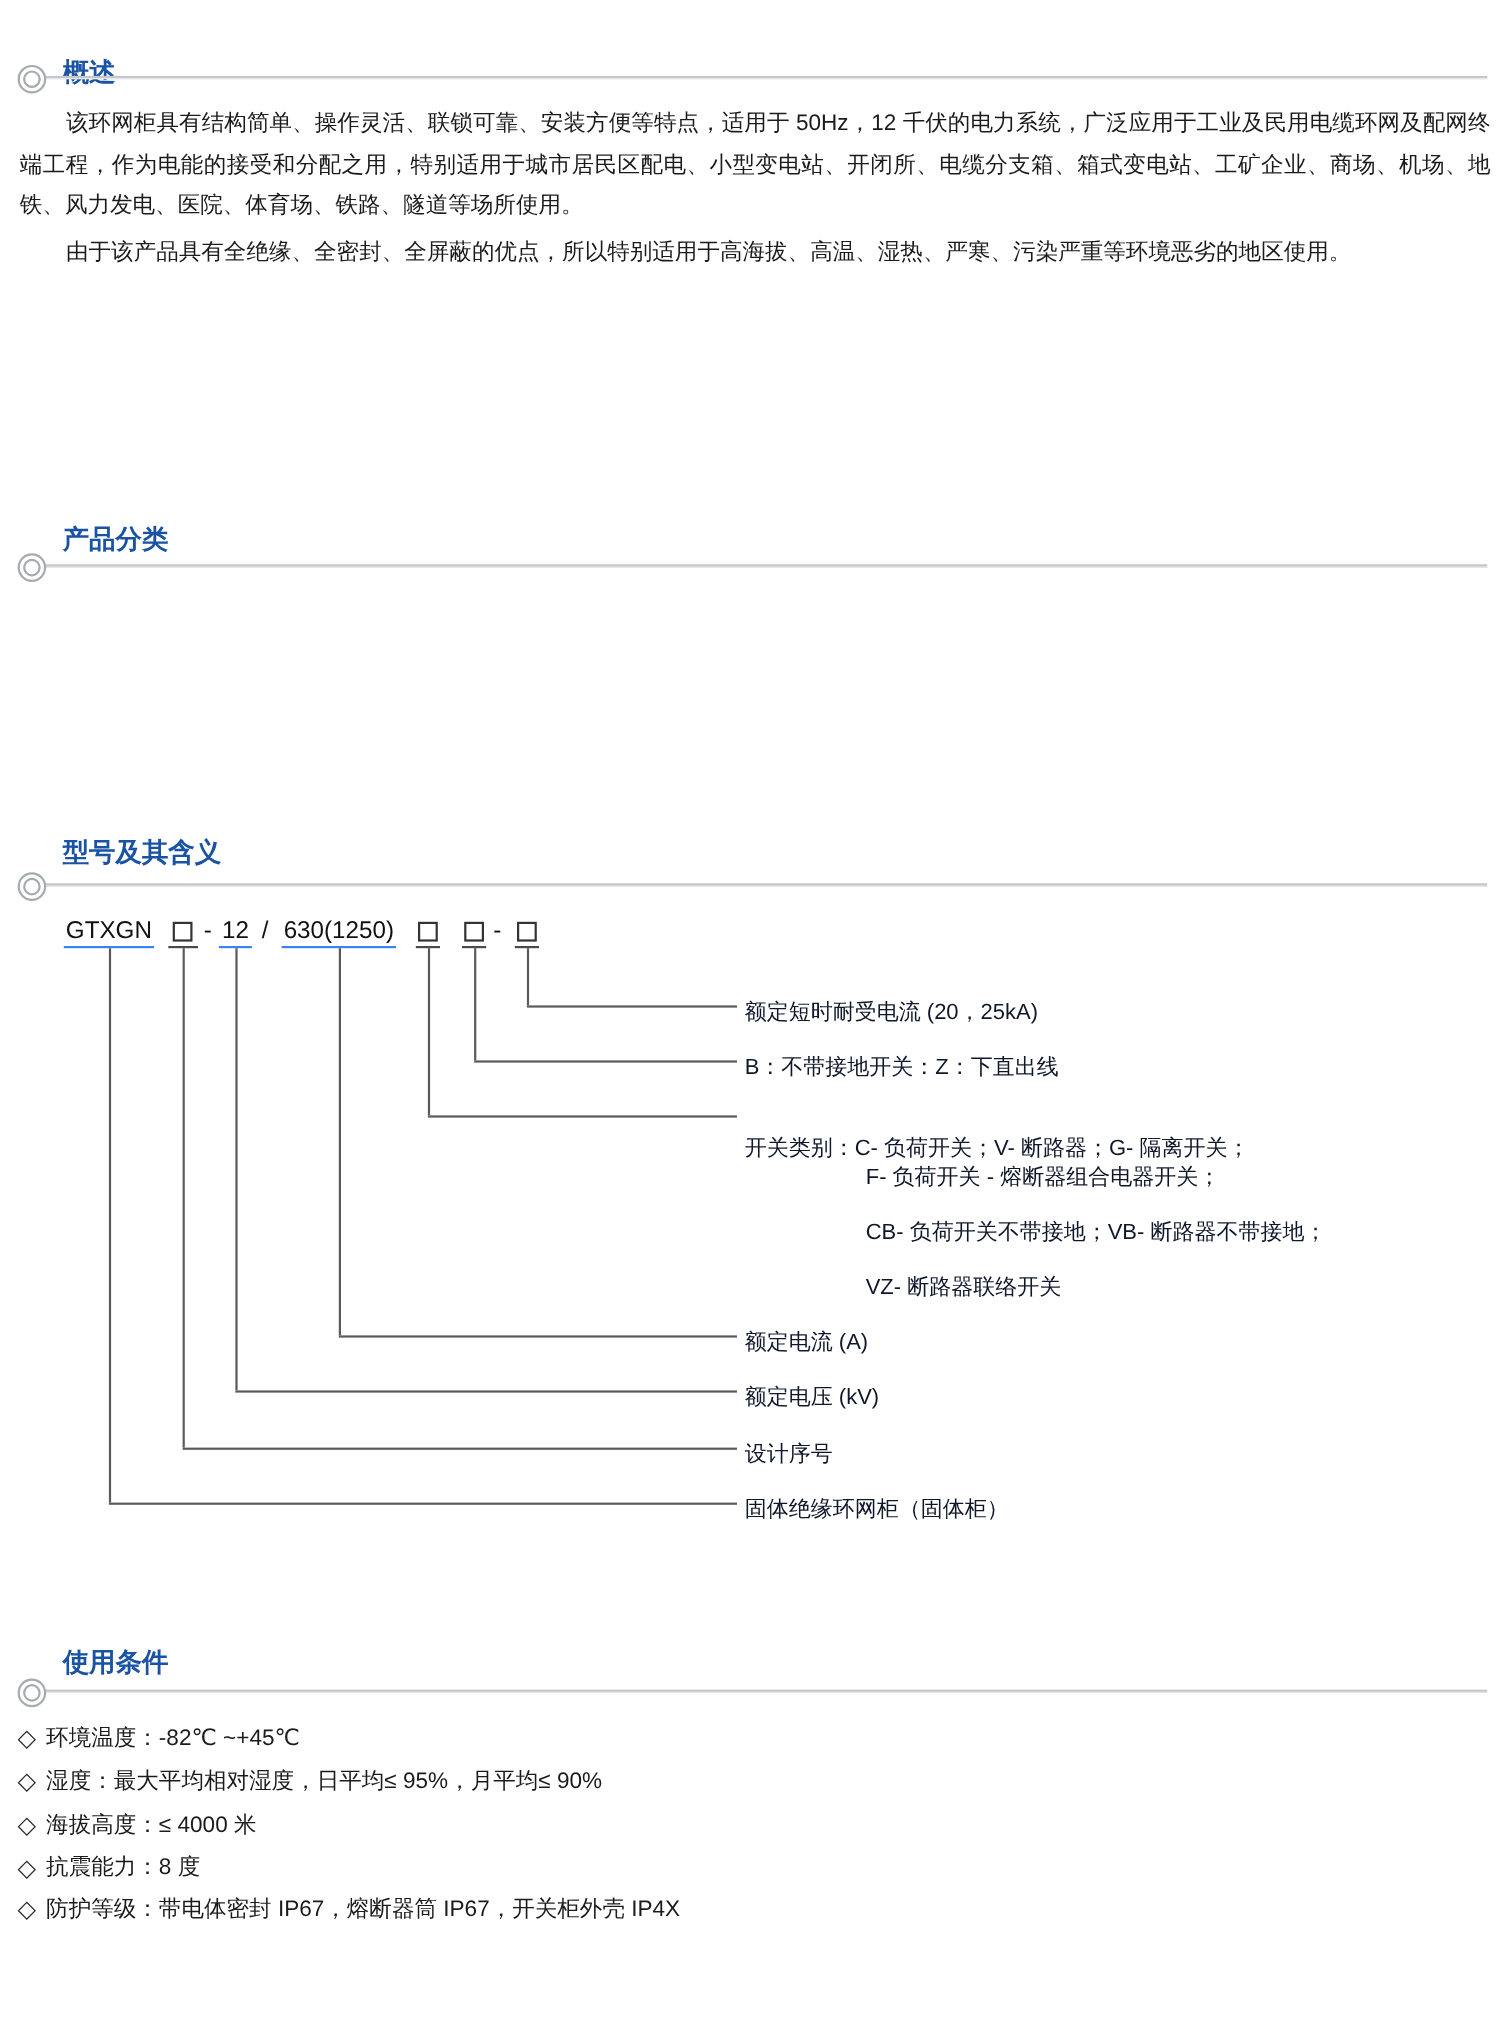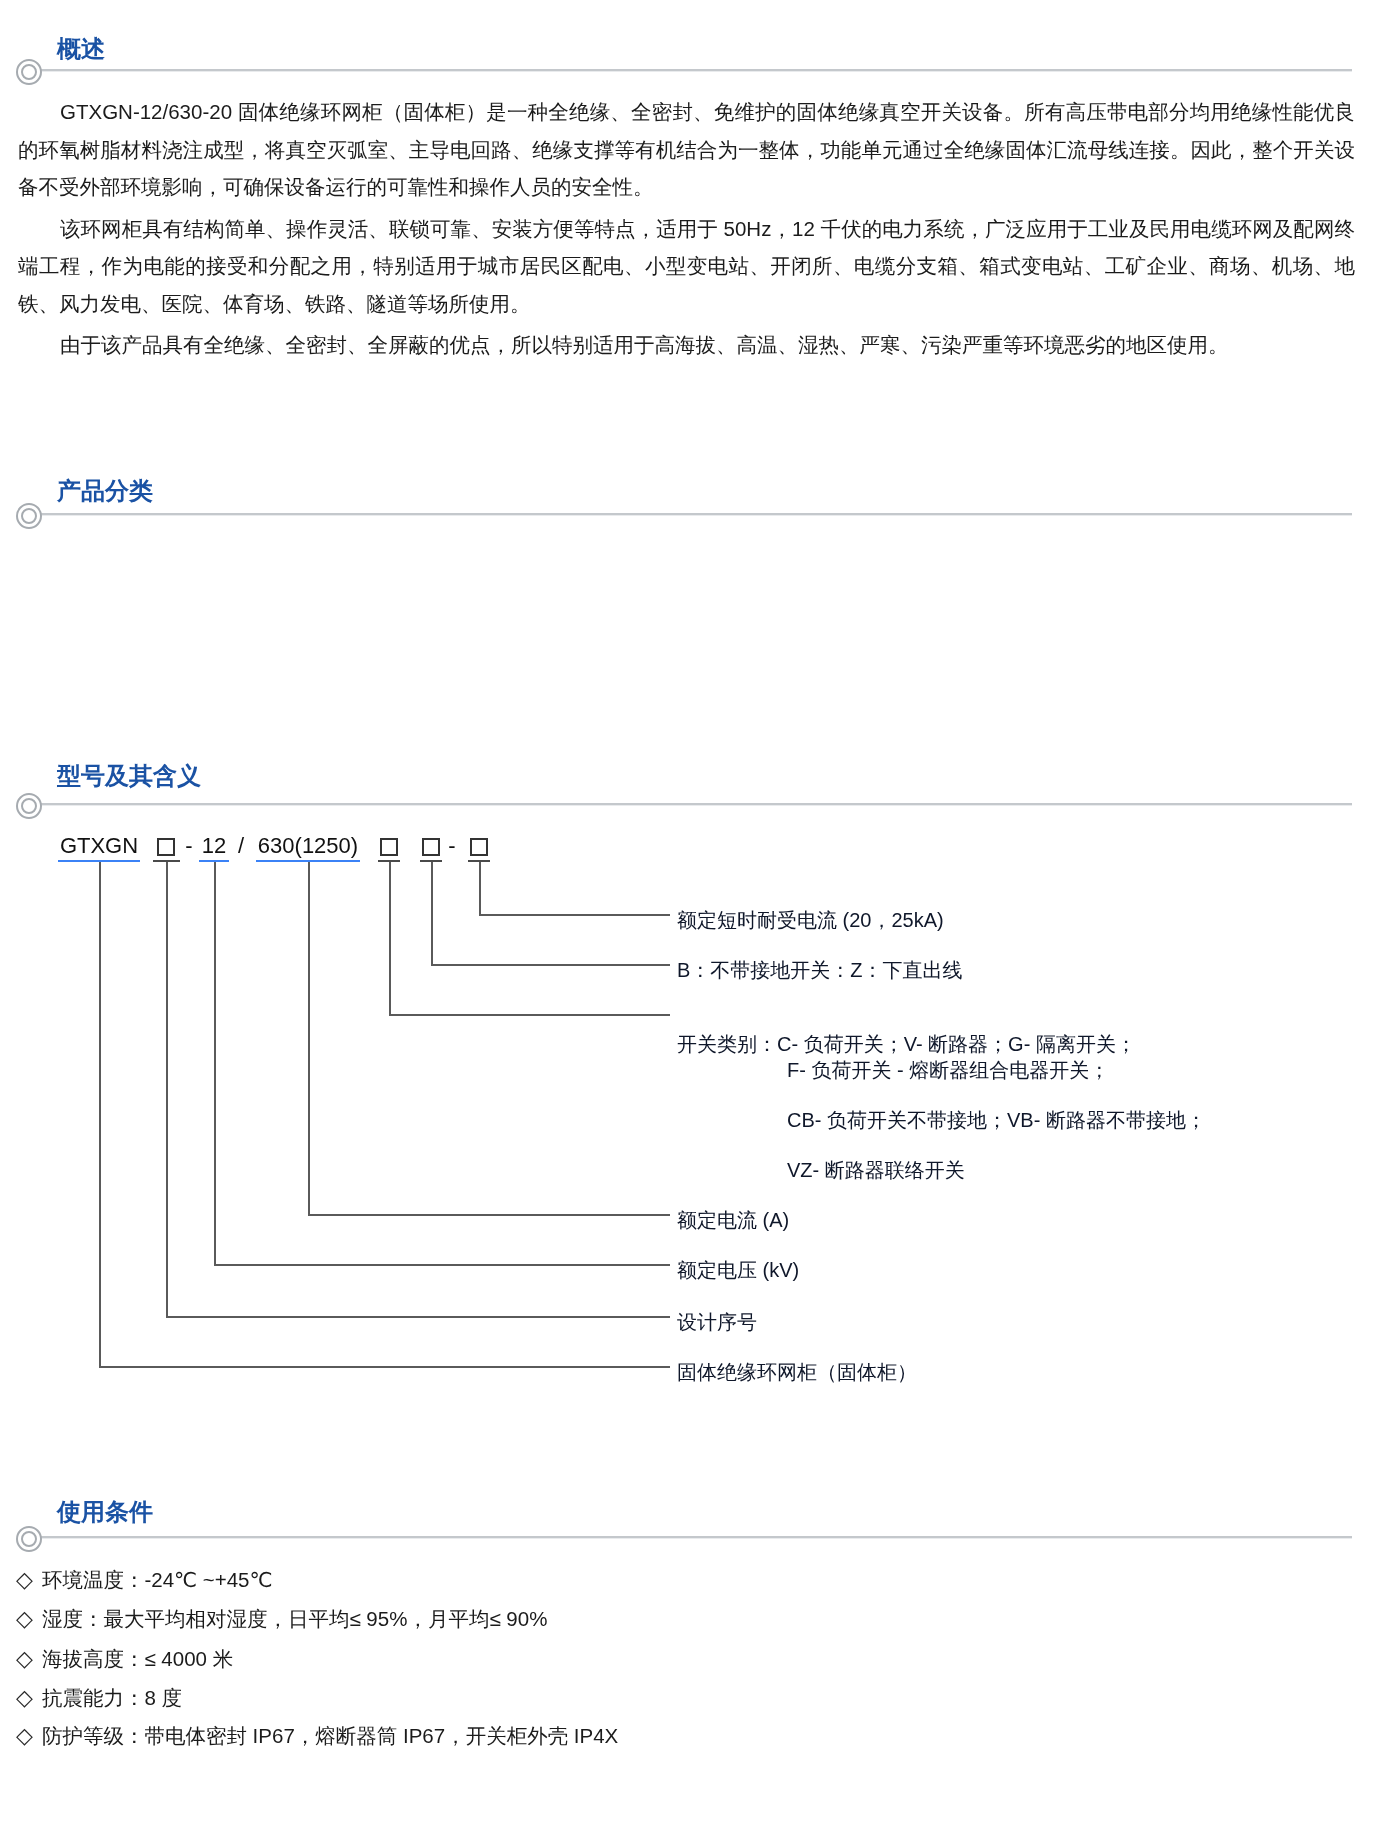--- a/index.html
+++ b/index.html
@@ -29,28 +29,27 @@
   
   .cond-row{position:absolute;left:16px;display:flex;align-items:center;height:28px;}
   .cond-row .diamond{font-size:22px;line-height:28px;color:#2a2a2a;margin-right:9px;}
   .cond-row .cond-text{font-size:20.5px;line-height:28px;color:#1b1b1b;white-space:nowrap;}
 </style>
 </head>
 <body>
 
 <div class="page">
 
-  <div class="sec-title" style="top:34px;">概述</div>
+  <div class="sec-title" style="top:52px;">概述</div>
   <div class="divider" style="top:69px;"></div>
   <div class="ring" style="left:16px;top:59px;">
       <div class="inner"></div>
     </div>
 
   <div class="para-block" style="top:93px;">
-    <p>GTXGN-12/630-20 固体绝缘环网柜（固体柜）是一种全绝缘、全密封、免维护的固体绝缘真空开关设备。所有高压带电部分均用绝缘性能优良的环氧树脂材料浇注成型，将真空灭弧室、主导电回路、绝缘支撑等有机结合为一整体，功能单元通过全绝缘固体汇流母线连接。因此，整个开关设备不受外部环境影响，可确保设备运行的可靠性和操作人员的安全性。</p>
     <p>该环网柜具有结构简单、操作灵活、联锁可靠、安装方便等特点，适用于 50Hz，12 千伏的电力系统，广泛应用于工业及民用电缆环网及配网终端工程，作为电能的接受和分配之用，特别适用于城市居民区配电、小型变电站、开闭所、电缆分支箱、箱式变电站、工矿企业、商场、机场、地铁、风力发电、医院、体育场、铁路、隧道等场所使用。</p>
     <p>由于该产品具有全绝缘、全密封、全屏蔽的优点，所以特别适用于高海拔、高温、湿热、严寒、污染严重等环境恶劣的地区使用。</p>
   </div>
 
   <div class="sec-title" style="top:476px;">产品分类</div>
   <div class="divider" style="top:513px;"></div>
   <div class="ring" style="left:16px;top:503px;">
       <div class="inner"></div>
     </div>
 
@@ -104,21 +103,21 @@
   <div class="mlabel" style="left:677px;top:1362px;">固体绝缘环网柜（固体柜）</div>
 
   <div class="sec-title" style="top:1497px;">使用条件</div>
   <div class="divider" style="top:1536px;"></div>
   <div class="ring" style="left:16px;top:1526px;">
       <div class="inner"></div>
     </div>
 
   <div class="cond-row" style="top:1566px;">
     <span class="diamond">◇</span>
-    <span class="cond-text">环境温度：-24℃ ~+45℃</span>
+    <span class="cond-text">环境温度：-82℃ ~+45℃</span>
   </div>
   <div class="cond-row" style="top:1605px;">
     <span class="diamond">◇</span>
     <span class="cond-text">湿度：最大平均相对湿度，日平均≤ 95%，月平均≤ 90%</span>
   </div>
   <div class="cond-row" style="top:1645px;">
     <span class="diamond">◇</span>
     <span class="cond-text">海拔高度：≤ 4000 米</span>
   </div>
   <div class="cond-row" style="top:1684px;">

